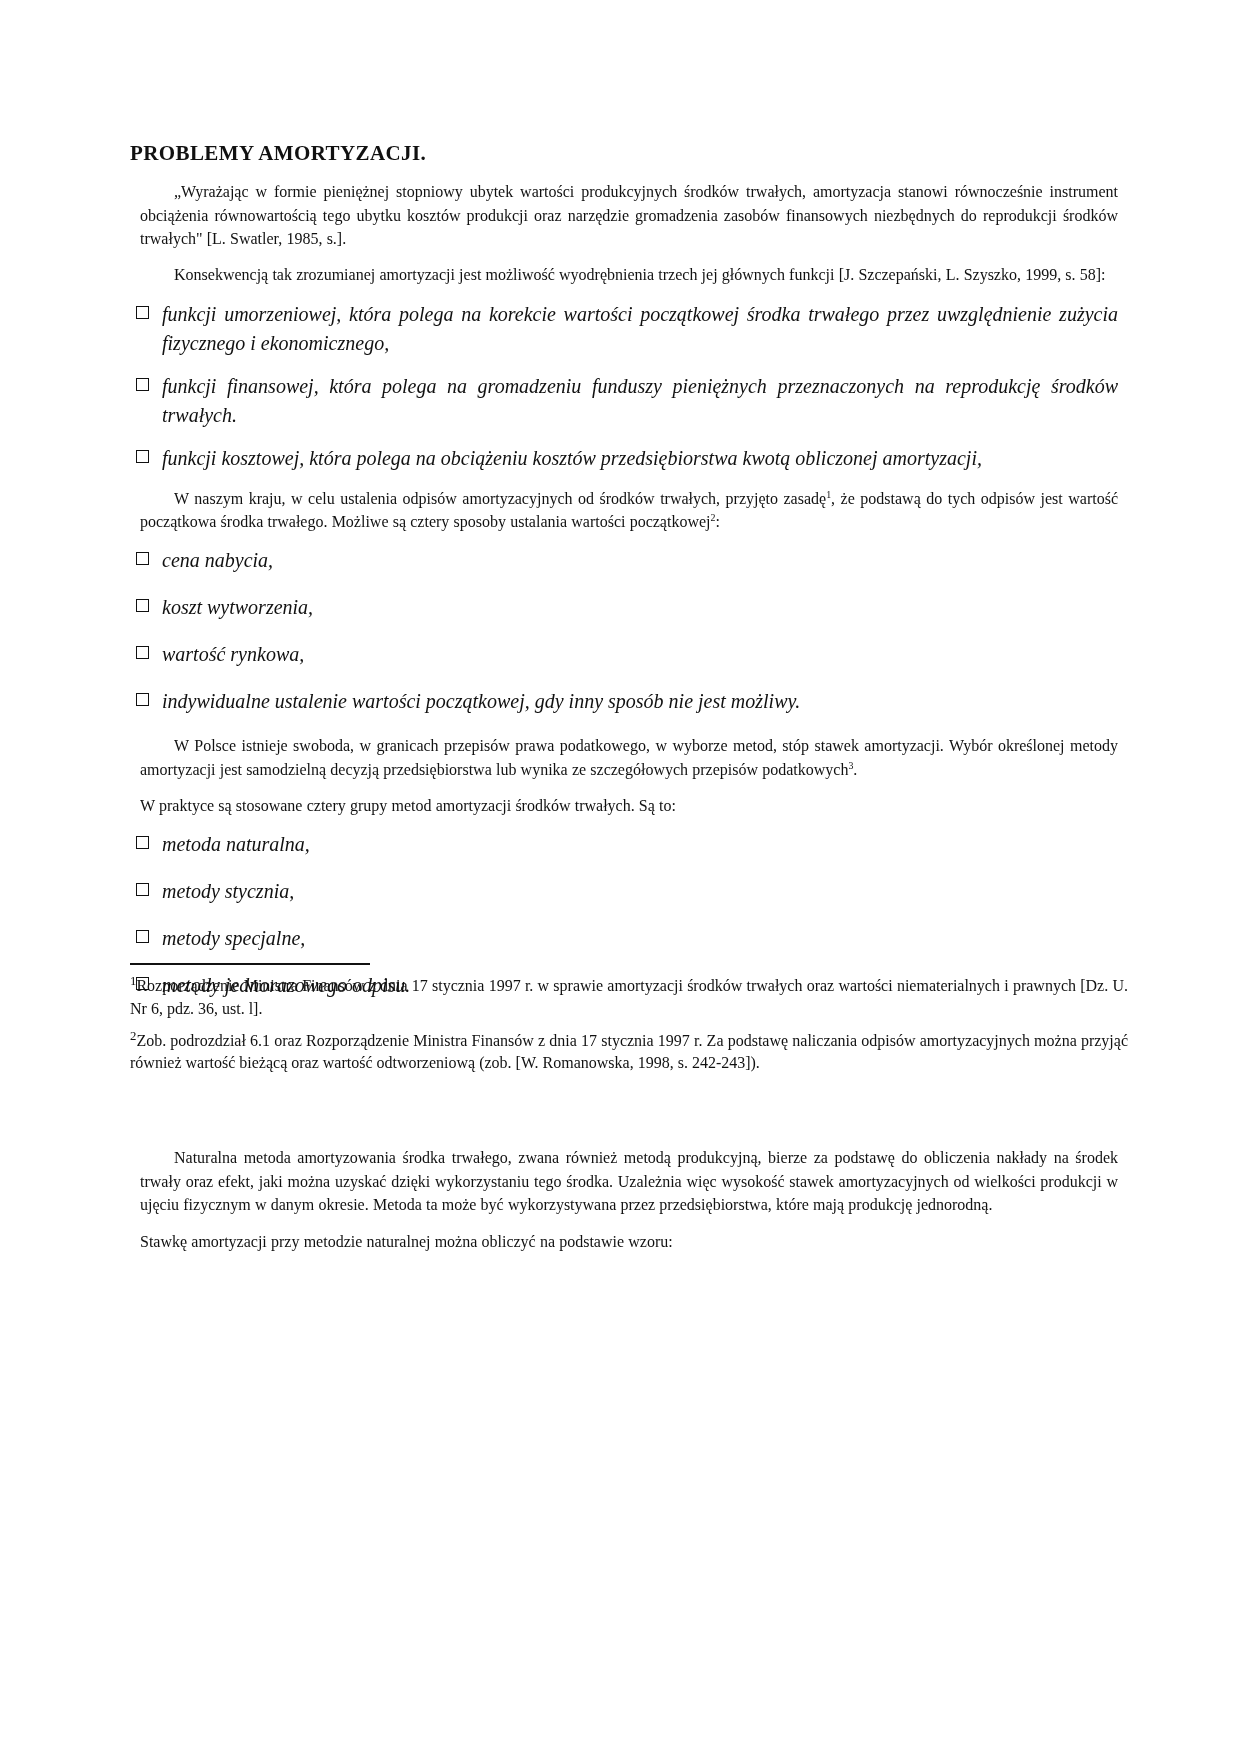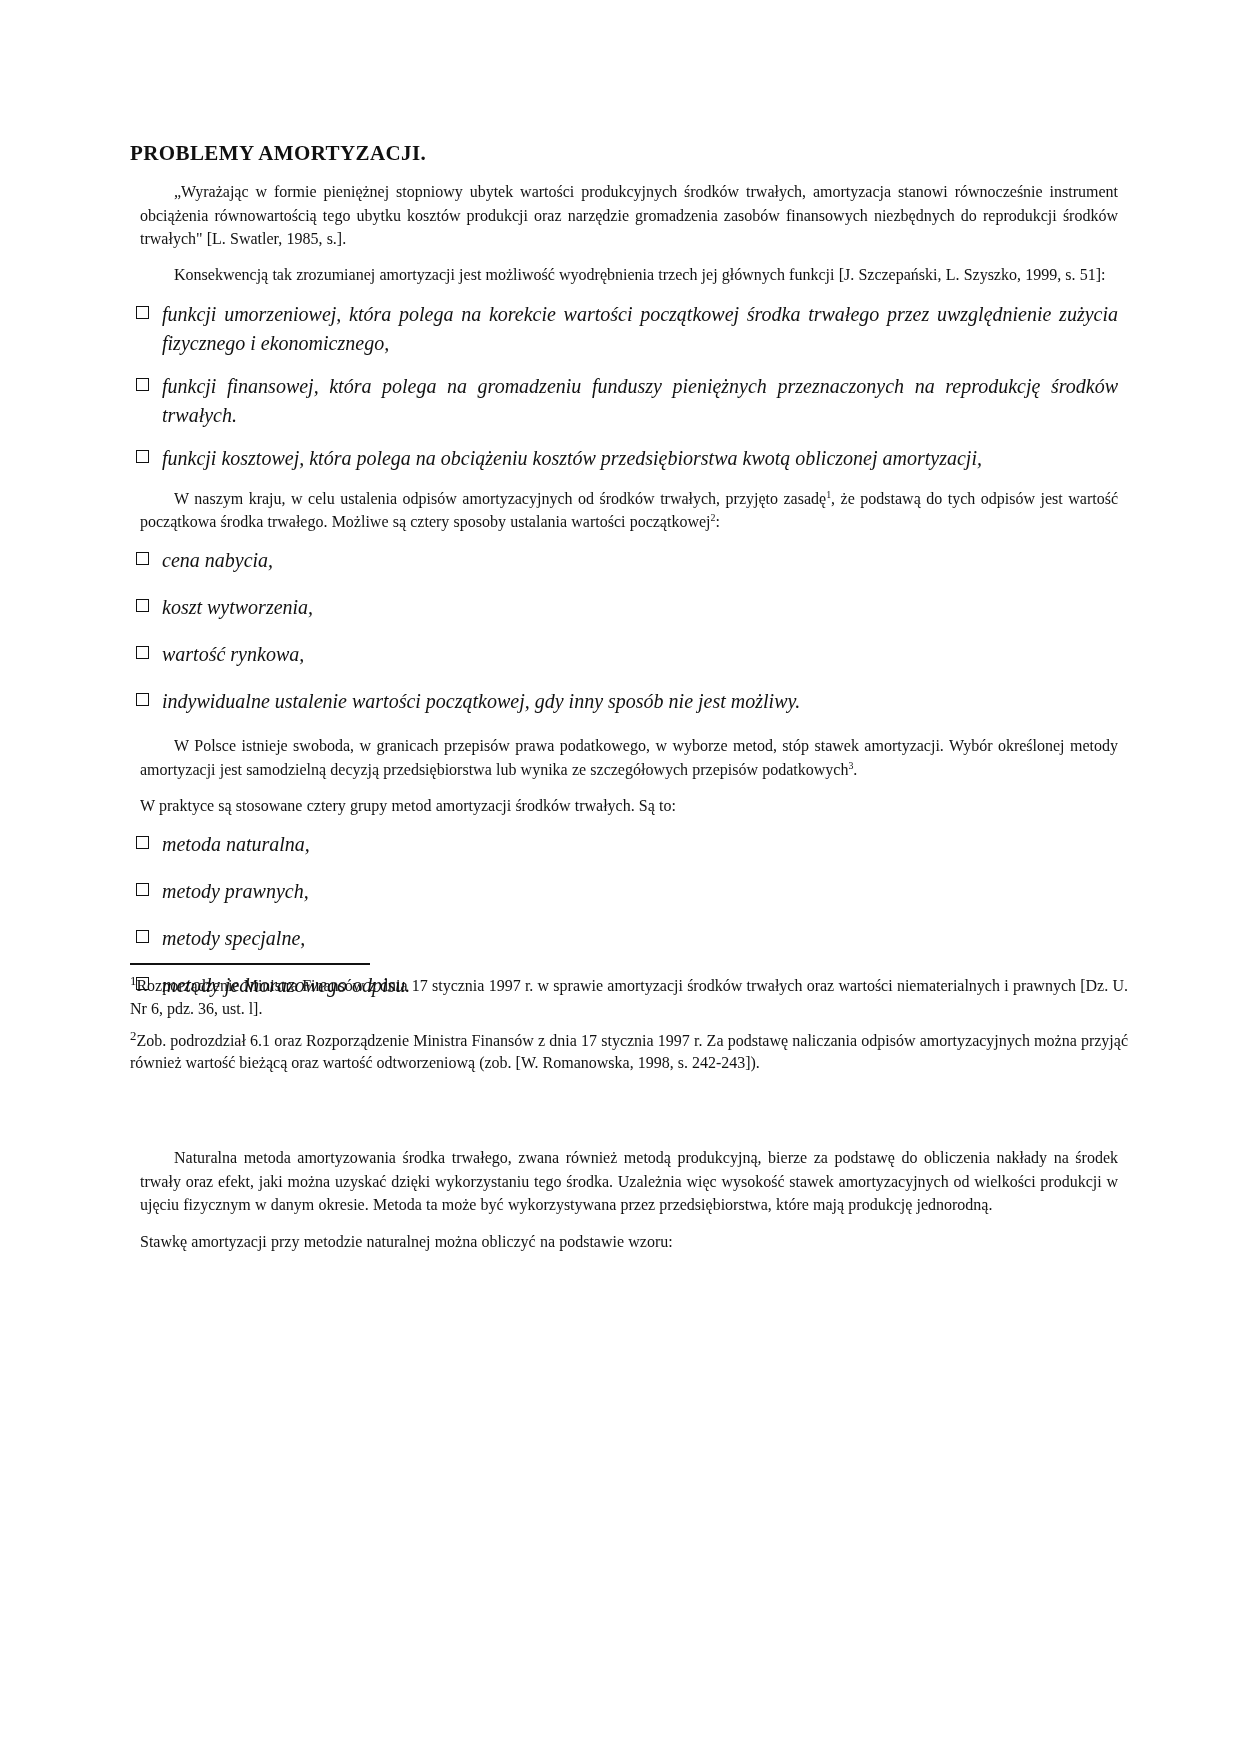--- a/index.html
+++ b/index.html
@@ -103,21 +103,21 @@
 </style>
 </head>
 <body>
 
 <div class="page">
 
   <h1 class="doc-title">PROBLEMY AMORTYZACJI.</h1>
 
   <p class="para">„Wyrażając w formie pieniężnej stopniowy ubytek wartości produkcyjnych środków trwałych, amortyzacja stanowi równocześnie instrument obciążenia równowartością tego ubytku kosztów produkcji oraz narzędzie gromadzenia zasobów finansowych niezbędnych do reprodukcji środków trwałych" [L. Swatler, 1985, s.].</p>
 
-  <p class="para">Konsekwencją tak zrozumianej amortyzacji jest możliwość wyodrębnienia trzech jej głównych funkcji [J. Szczepański, L. Szyszko, 1999, s. 51]:</p>
+  <p class="para">Konsekwencją tak zrozumianej amortyzacji jest możliwość wyodrębnienia trzech jej głównych funkcji [J. Szczepański, L. Szyszko, 1999, s. 58]:</p>
 
   <ul class="list">
     <li>
       <span class="box"></span>
       <span>funkcji umorzeniowej, która polega na korekcie wartości początkowej środka trwałego przez uwzględnienie zużycia fizycznego i ekonomicznego,</span>
     </li>
     <li>
       <span class="box"></span>
       <span>funkcji finansowej, która polega na gromadzeniu funduszy pieniężnych przeznaczonych na reprodukcję środków trwałych.</span>
     </li>
@@ -152,21 +152,21 @@
 
   <p class="para noindent">W praktyce są stosowane cztery grupy metod amortyzacji środków trwałych. Są to:</p>
 
   <ul class="list tight">
     <li>
       <span class="box"></span>
       <span>metoda naturalna,</span>
     </li>
     <li>
       <span class="box"></span>
-      <span>metody prawnych,</span>
+      <span>metody stycznia,</span>
     </li>
     <li>
       <span class="box"></span>
       <span>metody specjalne,</span>
     </li>
     <li>
       <span class="box"></span>
       <span>metody jednorazowego odpisu.</span>
     </li>
   </ul>

